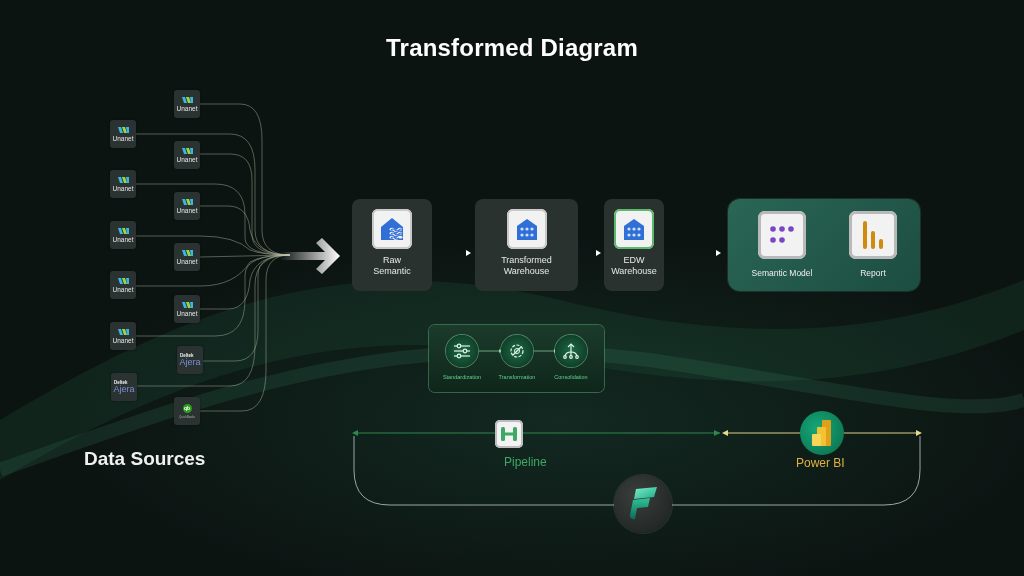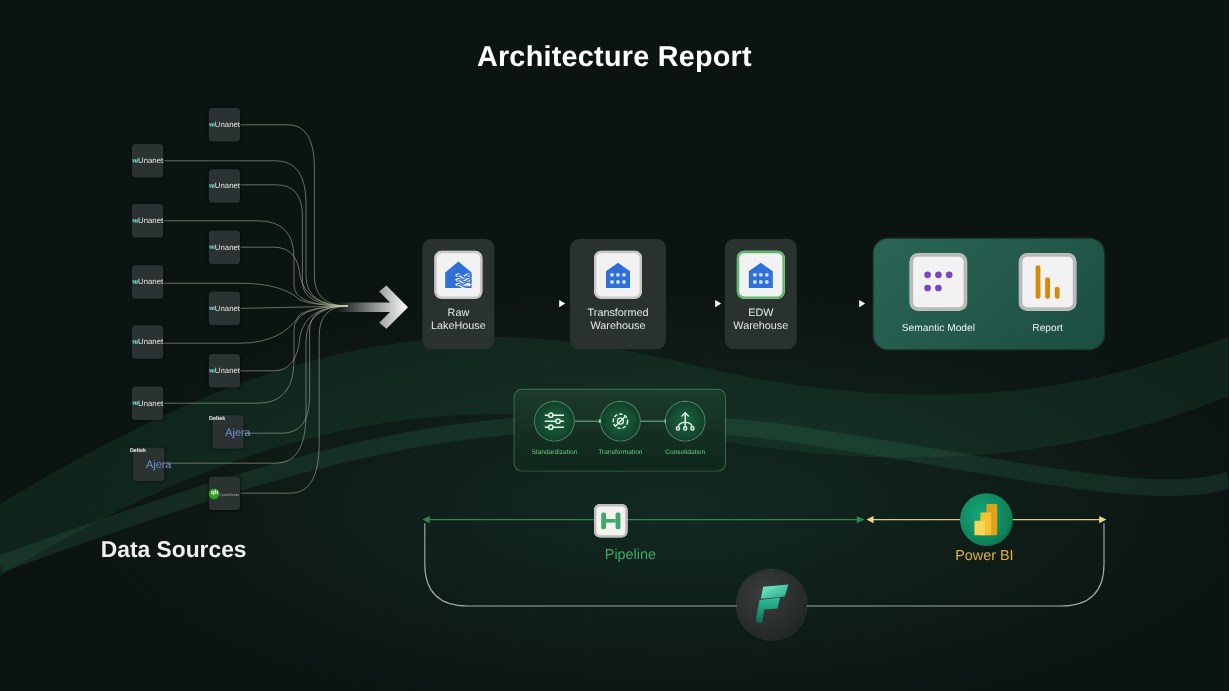--- a/index.html
+++ b/index.html
@@ -3,21 +3,21 @@
 <meta charset="utf-8">
 <style>
   html, body { margin:0; padding:0; }
   body { width:1024px; height:576px; overflow:hidden; background:#0c1412; font-family:"Liberation Sans", sans-serif; color:#fff; }
   .canvas { position:relative; width:1024px; height:576px; overflow:hidden;
     background: radial-gradient(ellipse 700px 260px at 560px 420px, rgba(30,80,60,0.35), rgba(0,0,0,0) 70%), #0c1412; }
   .bg-svg { position:absolute; left:0; top:0; }
   .title { position:absolute; left:0; width:1024px; top:34px; text-align:center; font-size:24px; font-weight:bold; letter-spacing:0.2px; }
   .ds-label { position:absolute; left:84px; top:448px; font-size:19px; font-weight:bold; color:#f0f0f0;text-align:center; }
 
-  .src { position:absolute; width:26px; height:28px; background:#2a3331; border-radius:3px; display:flex; flex-direction:row; align-items:center; justify-content:center; box-shadow:0 0 2px rgba(0,0,0,0.5); }
+  .src { position:absolute; width:26px; height:28px; background:#2a3331; border-radius:3px; display:flex; flex-direction:column; align-items:center; justify-content:center; box-shadow:0 0 2px rgba(0,0,0,0.5); }
   .src .u-logo { width:11px; height:8px; margin-bottom:1px; }
   .src .u-text { font-size:6.5px; color:#e6e6e6; line-height:7px; }
   .src .d-top { font-size:4.5px; font-weight:bold; color:#eee; line-height:5px; align-self:flex-start; margin-left:3px; }
   .src .d-main { font-size:9px; color:#7b8fd6; line-height:9px; }
   .src .qb-logo { width:9px; height:9px; border-radius:50%; background:#2ca01c; color:#fff; font-size:5px; display:flex; align-items:center; justify-content:center; font-weight:bold; }
   .src .qb-text { font-size:3px; color:#aaa; margin-top:2px; }
 
   .stage { position:absolute; background:#2a3230; border-radius:8px; display:flex; flex-direction:column; align-items:center; }
   .stage .tile { width:40px; height:40px; background:#f2f2f2; border-radius:6px; margin-top:10px; display:flex; align-items:center; justify-content:center; box-shadow: inset 0 0 0 2px #c9c9c9; }
   .stage .tile.green { box-shadow: inset 0 0 0 2px #5cb86a; }
@@ -92,21 +92,21 @@
       <path d="M352,433 L358,430 L358,436 Z" fill="#2a8a4c"></path>
       <path d="M720,433 L714,430 L714,436 Z" fill="#2a8a4c"></path>
       <line x1="726" y1="433" x2="918" y2="433" stroke="#d9cf8a" stroke-width="1"></line>
       <path d="M722,433 L728,430 L728,436 Z" fill="#e5d98a"></path>
       <path d="M922,433 L916,430 L916,436 Z" fill="#e5d98a"></path>
       <path d="M354,436 L354,470 Q354,505 390,505 L614,505" stroke="#9da6a2" stroke-width="1" fill="none"></path>
       <path d="M672,505 L884,505 Q920,505 920,470 L920,436" stroke="#9da6a2" stroke-width="1" fill="none"></path>
     </g>
   </svg>
 
-  <div class="title">Architecture Report</div>
+  <div class="title">Transformed Diagram</div>
 
   <div>
 
     <div class="src" style="left:174px;top:90px">
       <svg class="u-logo" viewBox="0 0 11 8">
           <path d="M0,1 L3,1 L5,7 L2,7 Z" fill="#38b7e6"></path>
           <path d="M4,1 L7,1 L9,7 L6,7 Z" fill="#9bd645"></path>
           <path d="M8,1 L11,1 L11,7 L9,7Z" fill="#38b7e6"></path>
         </svg>
       <span class="u-text">Unanet</span>
@@ -195,35 +195,35 @@
     </div>
 
     <div class="src" style="left:174px;top:397px">
       <span class="qb-logo">qb</span>
       <span class="qb-text">QuickBooks</span>
     </div>
   </div>
 
   <div class="ds-label">Data Sources</div>
 
-  <div class="stage" style="left:352px;top:199px;width:60px;height:92px">
+  <div class="stage" style="left:352px;top:199px;width:80px;height:92px">
     <div class="tile">
       <svg width="28" height="28" viewBox="0 0 28 28">
         <path d="M3,12 L14,3 L25,12 L25,25 L3,25 Z" fill="#2f6fd6"></path>
         <path d="M12,15 q2,-2 4,0 t4,0 t4,0 M12,19 q2,-2 4,0 t4,0 t4,0 M12,23 q2,-2 4,0 t4,0 t4,0" stroke="#f2f2f2" stroke-width="2.4" fill="none"></path>
         <path d="M13,15 q2,-2 4,0 t4,0 t4,0 M13,19 q2,-2 4,0 t4,0 t4,0 M13,23 q2,-2 4,0 t4,0" stroke="#2f6fd6" stroke-width="1.1" fill="none"></path>
       </svg>
     </div>
     <div class="lbl">
       <div>Raw</div>
-      <div>LakeHouse</div>
-    </div>
-  </div>
-
-  <div class="stage" style="left:475px;top:199px;width:80px;height:92px">
+      <div>Semantic</div>
+    </div>
+  </div>
+
+  <div class="stage" style="left:475px;top:199px;width:103px;height:92px">
     <div class="tile">
       <svg width="26" height="26" viewBox="0 0 26 26">
         <path d="M3,10 L13,3 L23,10 L23,24 L3,24 Z" fill="#2f6fd6"></path>
         <g fill="#cfe0ff">
             <circle cx="8" cy="13" r="1.6"></circle>
             <circle cx="13" cy="13" r="1.6"></circle>
             <circle cx="18" cy="13" r="1.6"></circle>
             <circle cx="8" cy="19" r="1.6"></circle>
             <circle cx="13" cy="19" r="1.6"></circle>
             <circle cx="18" cy="19" r="1.6"></circle>

